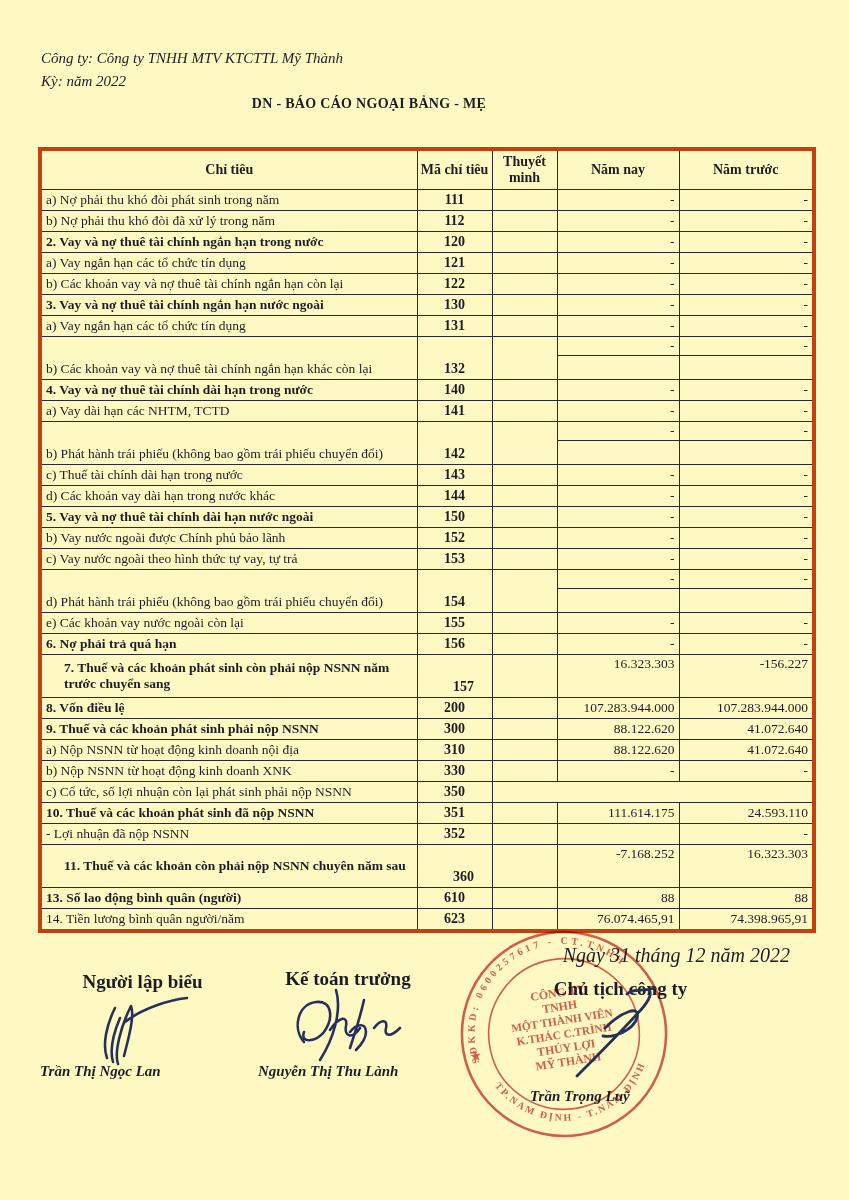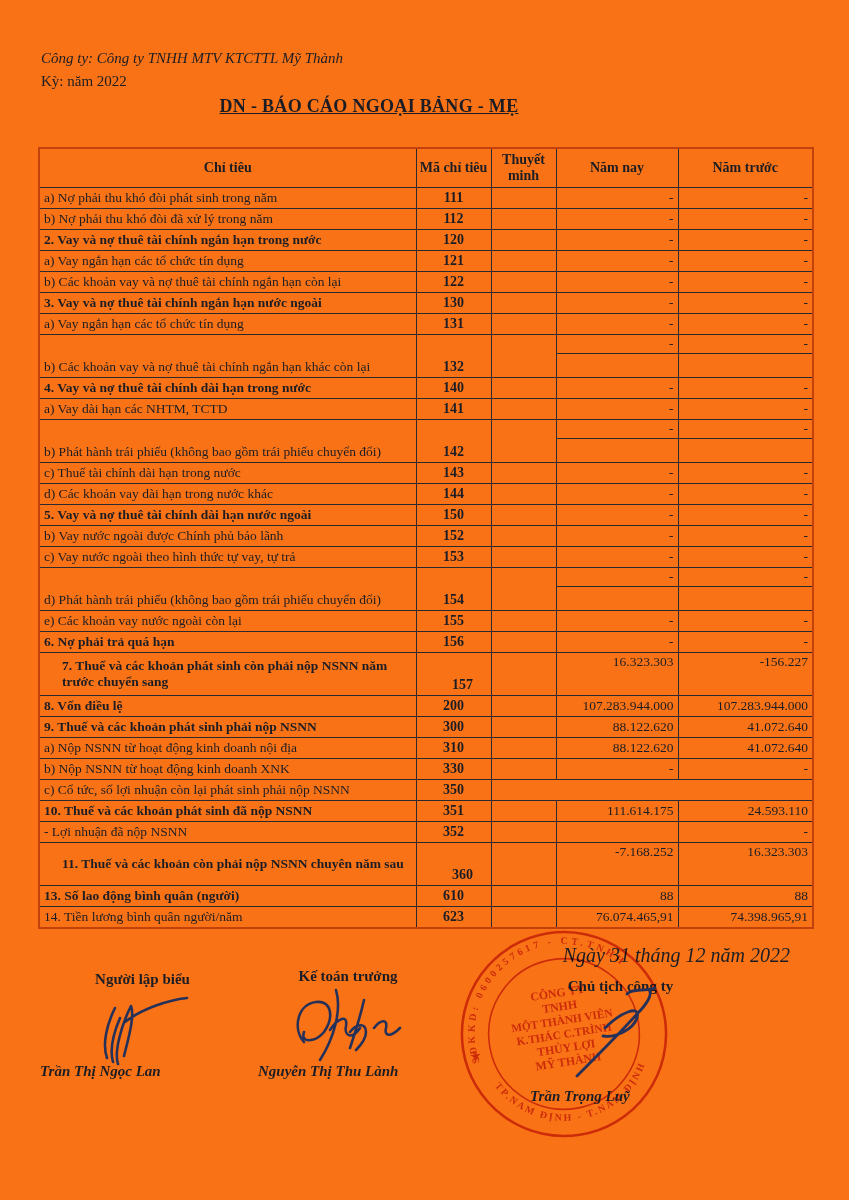--- a/index.html
+++ b/index.html
@@ -1,42 +1,42 @@
 <!DOCTYPE html>
 <html><head>
 <meta charset="utf-8">
 <style>
   html,body{margin:0;padding:0;background:#fff;}
   body{width:849px;height:1200px;position:relative;font-family:"Liberation Serif",serif;color:#1c1d24;}
-  .page{position:absolute;inset:0;background:#f97316;overflow:hidden;}
+  .page{position:absolute;inset:0;background:#fef9c3;overflow:hidden;}
 
   .company-line{position:absolute;left:41px;top:50px;font-style:italic;font-size:15px;}
-  .period-line{position:absolute;left:41px;top:73px;font-size:15px;}
-  .report-title{position:absolute;left:38px;top:96px;width:662px;text-align:center;font-weight:bold;font-size:18px;letter-spacing:.3px;text-decoration:underline;}
-
-  table.report{position:absolute;left:38px;top:147px;width:774px;border-collapse:collapse;table-layout:fixed;border:2px solid #c2410c;}
+  .period-line{position:absolute;left:41px;top:73px;font-style:italic;font-size:15px;}
+  .report-title{position:absolute;left:38px;top:96px;width:662px;text-align:center;font-weight:bold;font-size:14px;letter-spacing:.3px;}
+
+  table.report{position:absolute;left:38px;top:147px;width:774px;border-collapse:collapse;table-layout:fixed;border:4px solid #c2410c;}
   table.report th,table.report td{border:1px solid #2a2a2f;overflow:hidden;}
   thead th{font-size:14px;font-weight:bold;height:36px;vertical-align:middle;text-align:center;line-height:1.12;border-bottom:2px solid #26262b;}
   tbody td{font-size:13.5px;height:20px;line-height:1.15;padding:0 4px;vertical-align:middle;}
   td.c-label{text-align:left;}
   td.c-code{text-align:center;font-weight:bold;font-size:14px;}
   td.c-num{text-align:right;}
   tr.bold td.c-label{font-weight:bold;}
   tr.row-tall td{height:40px;}
   tr.row-span2 td{height:40px;padding-left:22px;}
   tr.row-tall td.c-label,tr.row-tall td.c-code,tr.row-span2 td.c-code{vertical-align:bottom;padding-bottom:2px;}
   tr.row-tall td.c-num{vertical-align:top;padding:0;}
   tr.row-tall td.c-num .dashbox{height:19px;border-bottom:1px solid #2a2a2f;text-align:right;padding:1px 4px 0 0;box-sizing:border-box;}
   tr.row-span2 td.c-num{vertical-align:top;padding-top:1px;}
   tr.row-blank td.c-note{border-right:none;}
   tr.row-blank td.c-num{border-left:none;border-right:none;}
 
   .date-line{position:absolute;top:944px;left:38px;width:752px;text-align:right;font-style:italic;font-size:20px;}
 
-  .sig-title{position:absolute;font-weight:bold;font-size:15px;text-align:center;}
+  .sig-title{position:absolute;font-weight:bold;font-size:19px;text-align:center;}
   .sig-title.s1{left:55px;top:971px;width:175px;}
   .sig-title.s2{left:258px;top:968px;width:180px;}
   .sig-title.s3{left:528px;top:978px;width:185px;}
   .sig-name{position:absolute;top:1063px;font-weight:bold;font-style:italic;font-size:15px;text-align:left;}
   .sig-name.s1{left:40px;width:180px;}
   .sig-name.s2{left:258px;width:190px;}
   .sig-name.s3{left:530px;width:190px;margin-top:25px;}
 
   .stamp-svg{position:absolute;left:455px;top:925px;mix-blend-mode:multiply;transform:rotate(-9deg);}
   .ink{position:absolute;}

